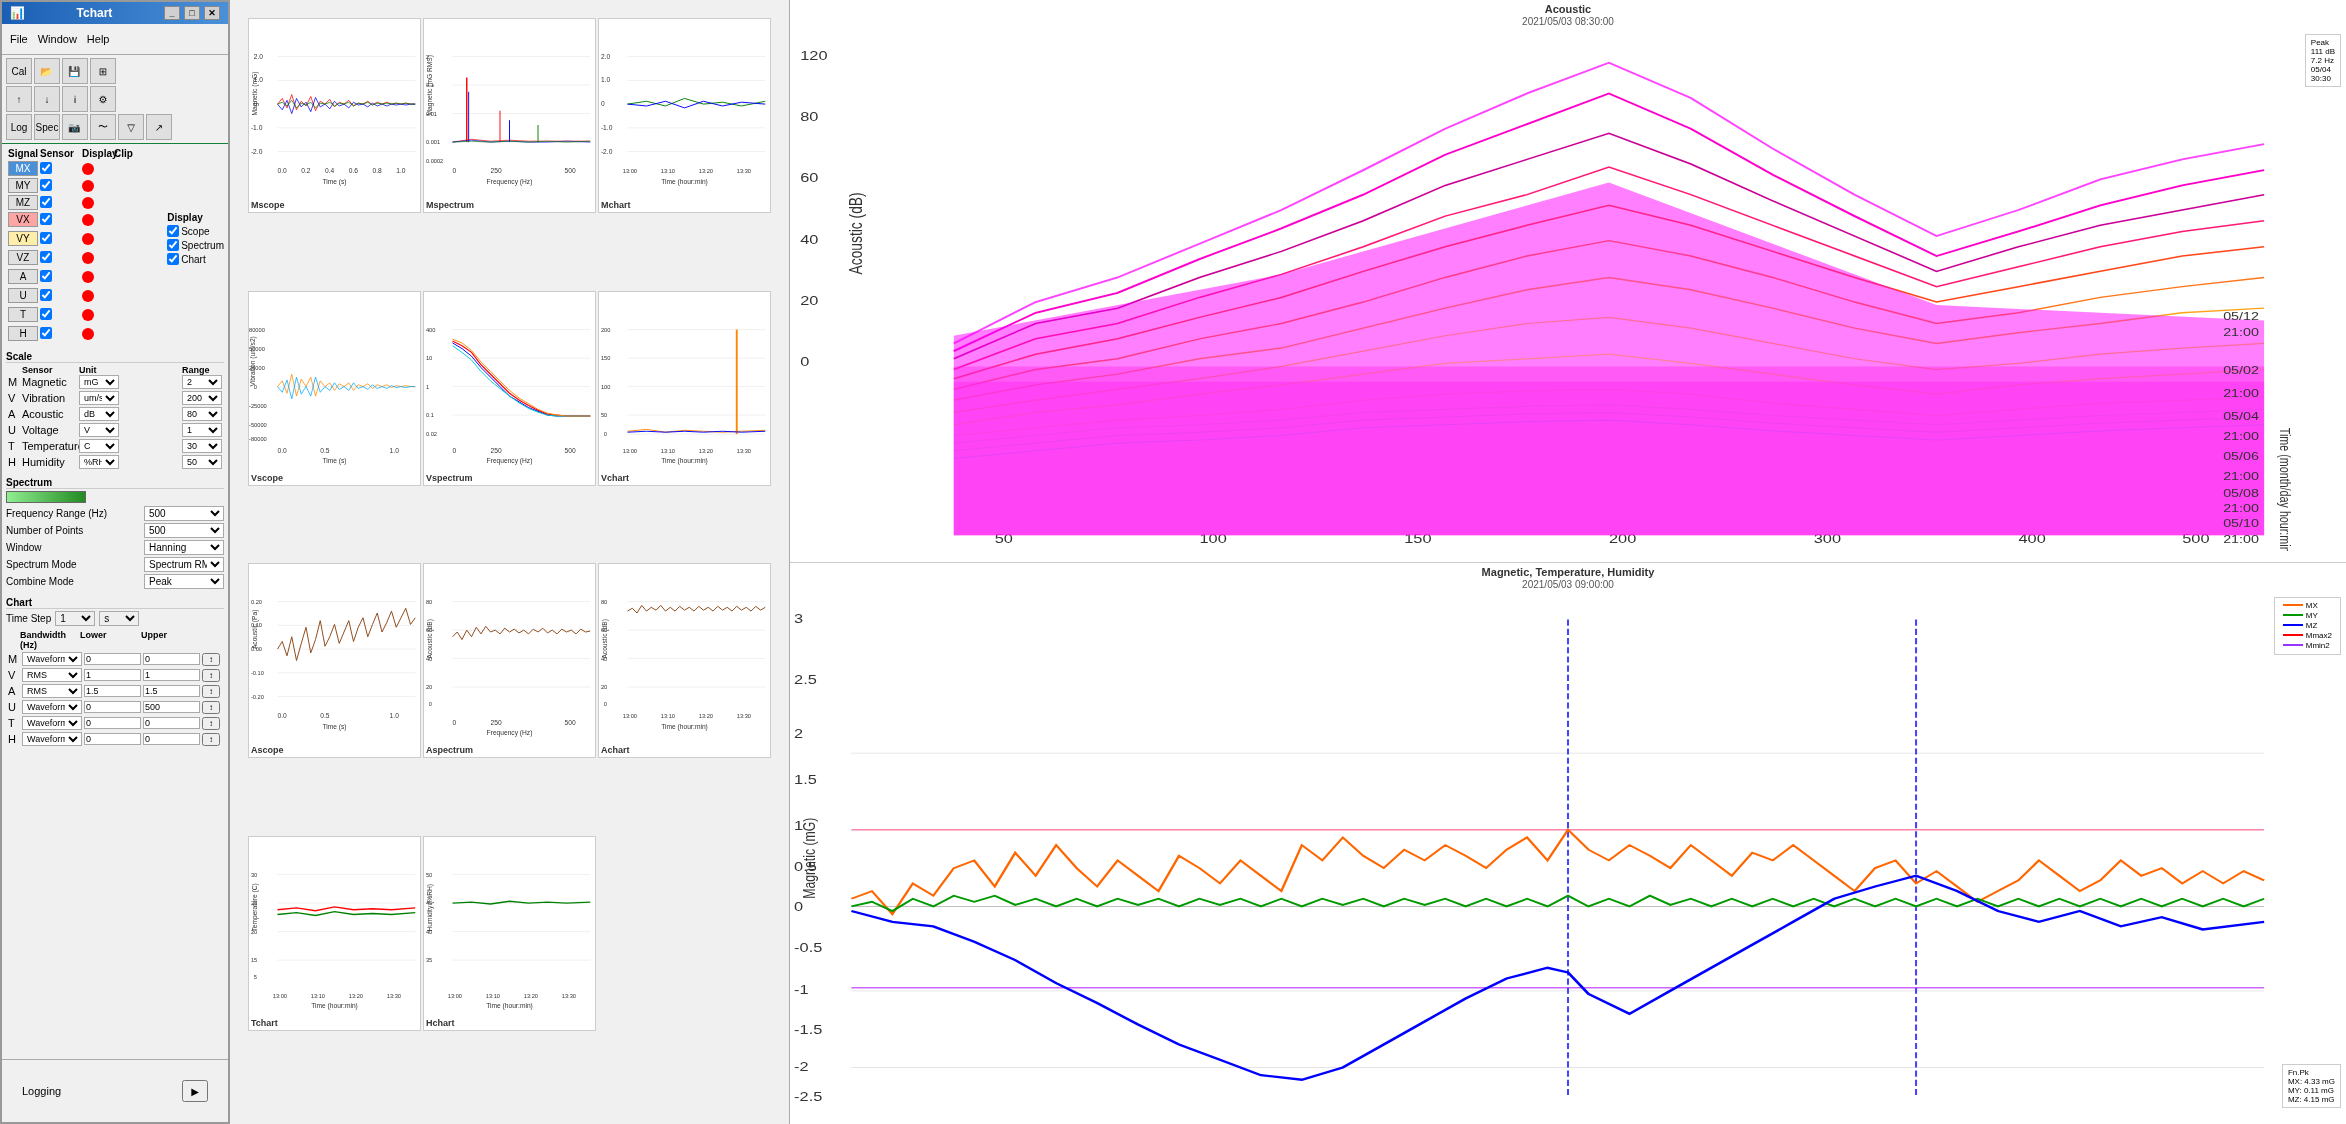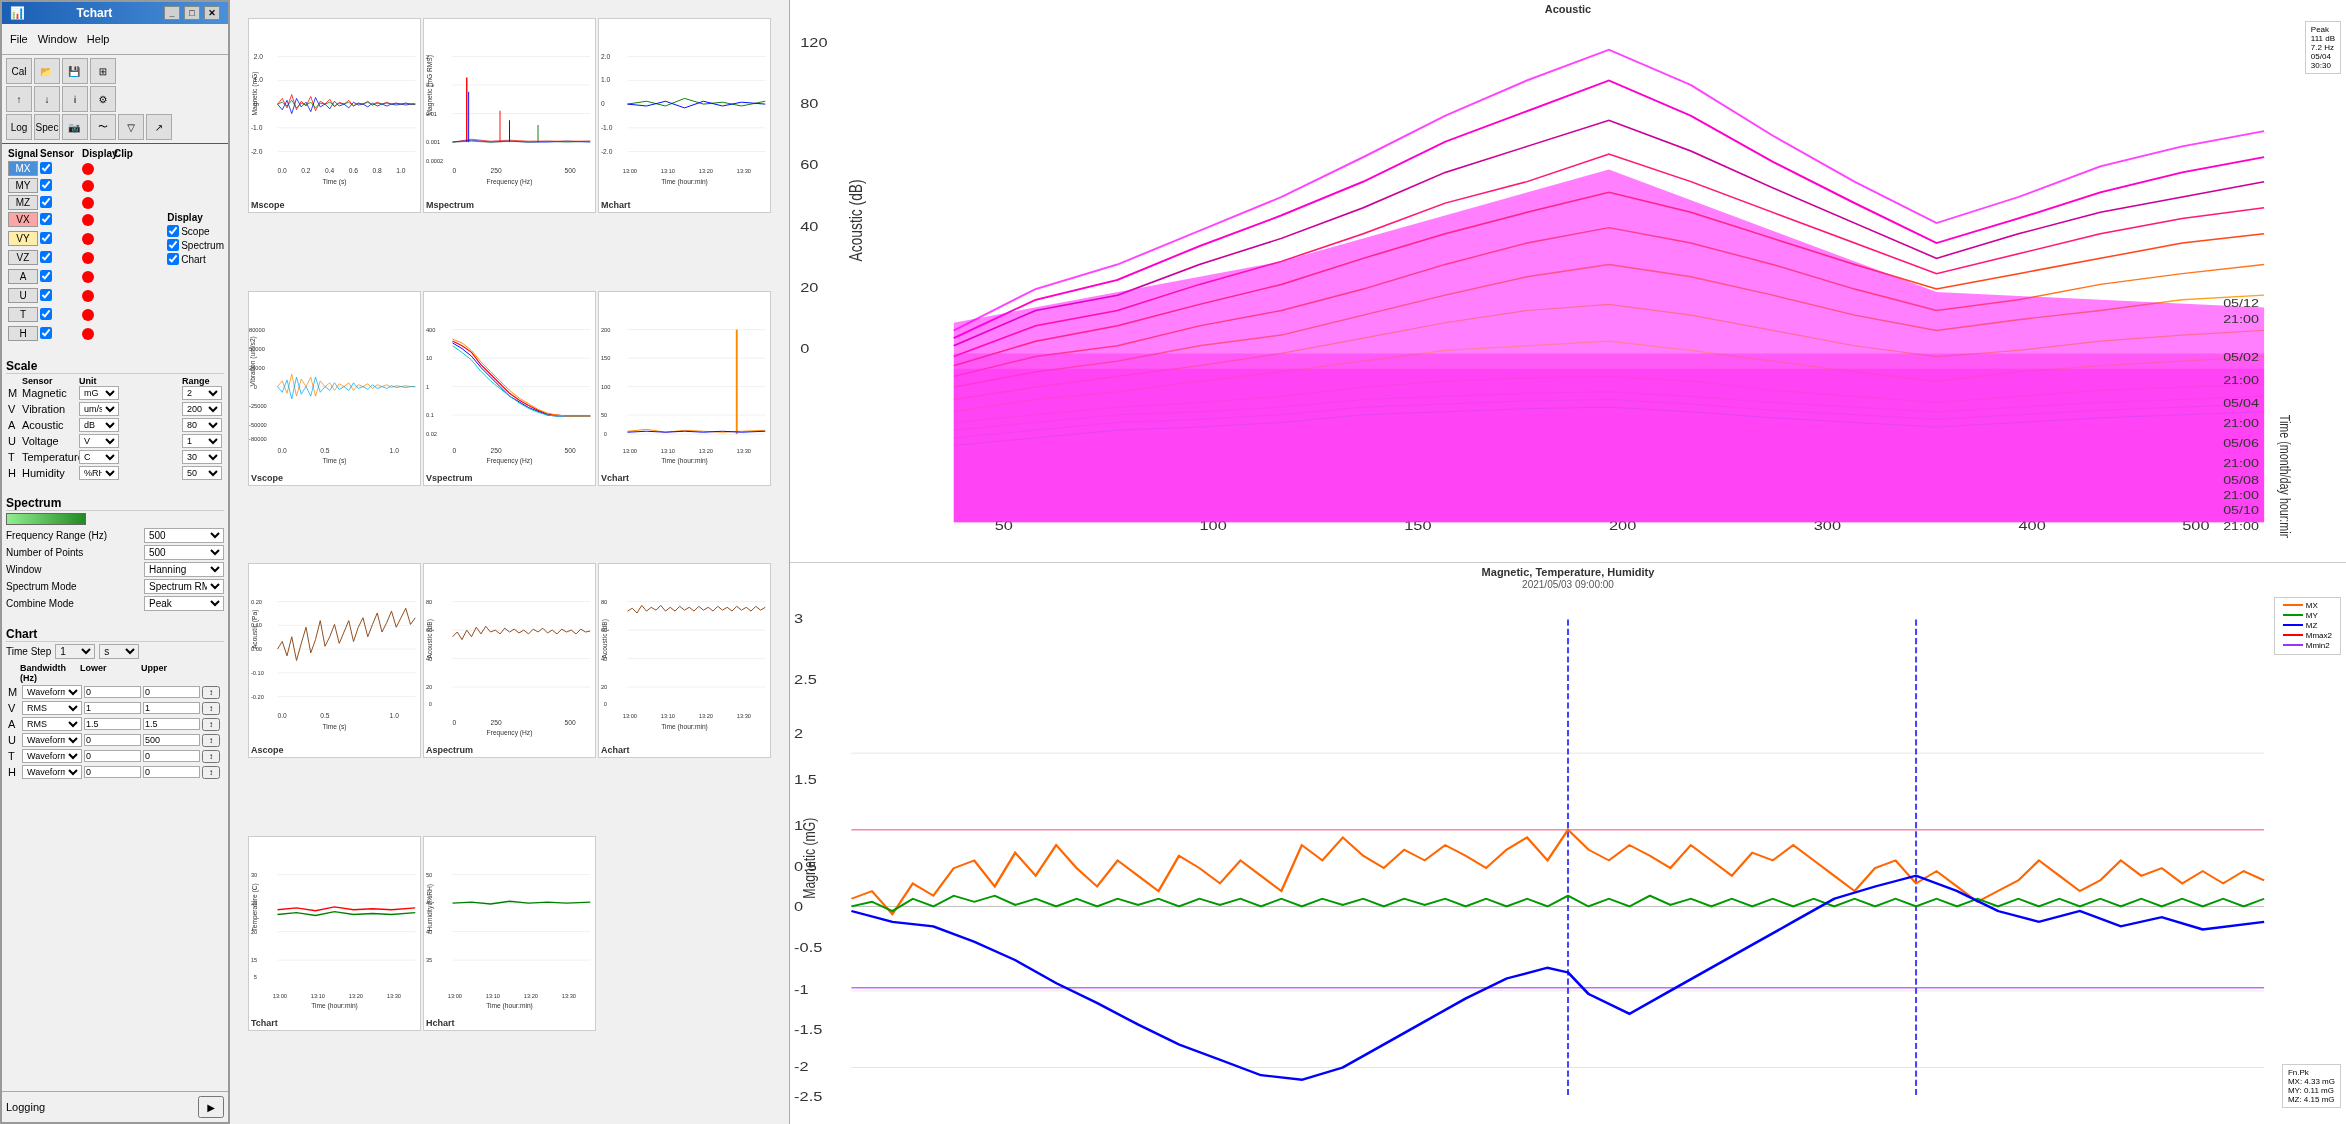--- a/index.html
+++ b/index.html
@@ -90,22 +90,22 @@
       font-size: 10px;
       text-align: center;
       cursor: pointer;
     }
     .signal-btn.active { background: #4a90d9; color: white; }
     .red-dot { width: 12px; height: 12px; background: red; border-radius: 50%; display: inline-block; }
 
     
     .section-header {
       font-weight: bold;
-      font-size: 12px;
-      margin: 16px 0 2px 0;
+      font-size: 10px;
+      margin: 8px 0 2px 0;
       border-bottom: 1px solid #ccc;
     }
     .scale-header {
       display: grid;
       grid-template-columns: 12px 55px 40px 1fr 40px;
       gap: 2px;
       font-size: 9px;
       font-weight: bold;
       padding: 0 2px;
     }
@@ -157,21 +157,21 @@
       margin-bottom: 2px;
       padding: 0 2px;
     }
     .num-input {
       font-size: 9px; border: 1px solid #aaa; width: 100%; padding: 0 1px; background: white;
     }
 
     
     .logging-row {
       display: flex; align-items: center; justify-content: space-between;
-      padding: 4px; border-top: 1px solid #aaa; margin-top: auto;
+      padding: 20px; border-top: 1px solid #aaa; margin-top: auto;
     }
 
     
     .charts-panel {
       width: 560px;
       background: #f0f0f0;
       display: flex;
       flex-direction: column;
       flex-shrink: 0;
       overflow-y: auto;
@@ -807,20 +807,21 @@
       <div class="chart-label">Hchart</div>
     </div>
 
   </div>
 </div>
 
 <div class="right-panel">
 
   <div class="right-chart-top">
     <div class="right-chart-title">Acoustic</div>
+    <div class="right-chart-subtitle">2021/05/03 08:30:00</div>
     <div style="position:relative;width:100%;height:calc(100% - 40px);">
       <svg width="100%" height="100%" viewBox="0 0 760 340" xmlns="http://www.w3.org/2000/svg" preserveAspectRatio="none">
         <rect width="760" height="340" fill="white"></rect>
 
         <text x="5" y="20" font-size="8" fill="#333">120</text>
         <text x="5" y="60" font-size="8" fill="#333">80</text>
         <text x="5" y="100" font-size="8" fill="#333">60</text>
         <text x="5" y="140" font-size="8" fill="#333">40</text>
         <text x="5" y="180" font-size="8" fill="#333">20</text>
         <text x="5" y="220" font-size="8" fill="#333">0</text>

